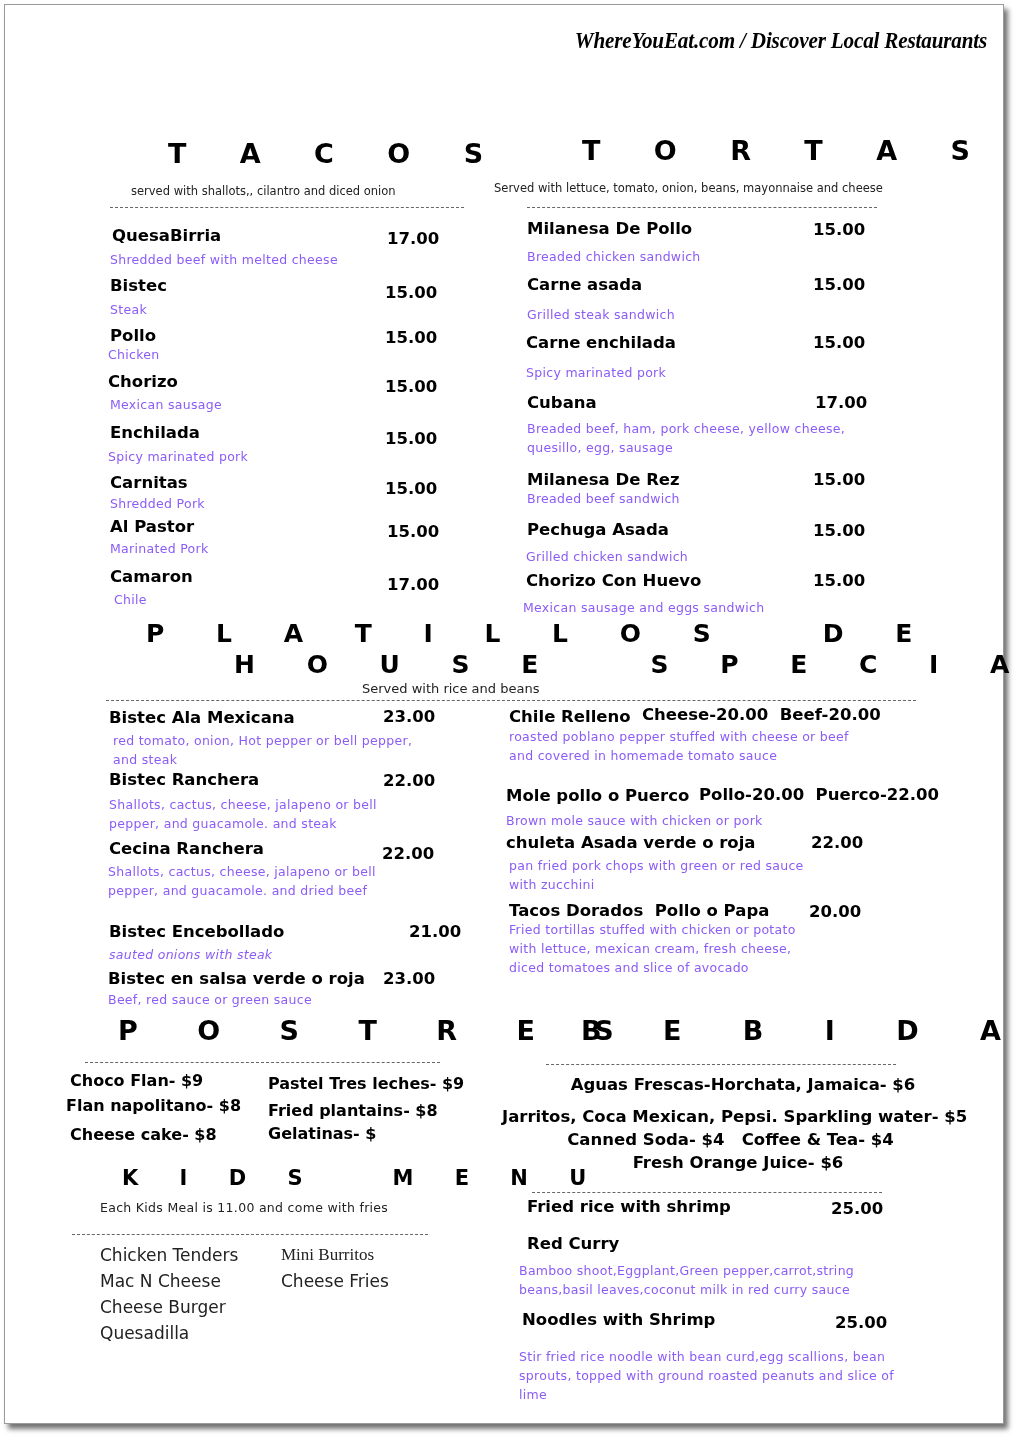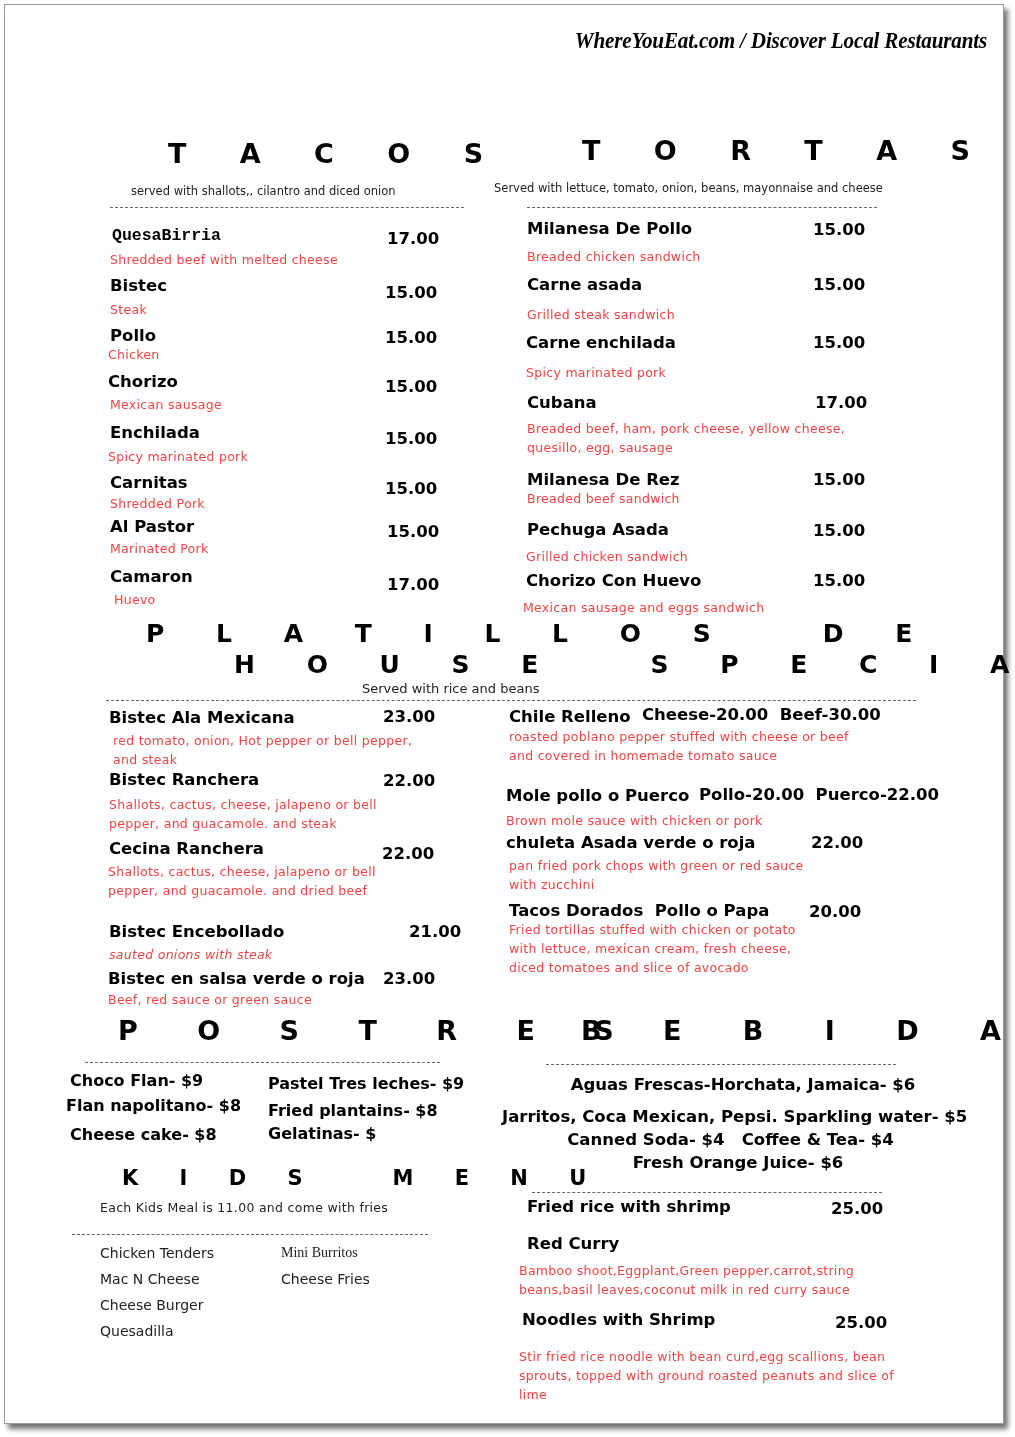--- a/index.html
+++ b/index.html
@@ -14,36 +14,36 @@
     position: absolute; right: 28px; top: 28px;
     font-family: "Liberation Serif", serif; font-style: italic; font-weight: bold;
     font-size: 23px; letter-spacing: -0.2px; color: #000;
     transform: scaleX(0.92); transform-origin: right center;
   }
   .h-title { font-weight: bold; font-size: 27px; color: #000; white-space: nowrap; }
   .h-sub { font-size: 11.5px; color: #222; white-space: nowrap; }
   .dash { position: absolute; height: 0; border-top: 1.3px dashed #666; }
   .iname { position: absolute; font-weight: bold; font-size: 16.5px; color: #000; white-space: nowrap; }
   .iprice { position: absolute; font-weight: bold; font-size: 16.5px; color: #000; white-space: nowrap; }
-  .idesc { position: absolute; font-size: 12.5px; color: #ef4444; letter-spacing: 0.3px; line-height: 19px; }
+  .idesc { position: absolute; font-size: 12.5px; color: #8b5cf6; letter-spacing: 0.3px; line-height: 19px; }
   .dline { position: absolute; font-weight: bold; font-size: 16px; color: #000; white-space: nowrap; }
-  .kid { position: absolute; font-size: 14px; color: #222; white-space: nowrap; }
+  .kid { position: absolute; font-size: 17px; color: #222; white-space: nowrap; }
 </style>
 </head>
 <body>
 
 <div class="page"></div>
 
 <div class="watermark">WhereYouEat.com / Discover Local Restaurants</div>
 
 <div class="abs h-title" style="left:168px;top:138px;letter-spacing:22px;">T A C O S</div>
 <div class="abs h-sub" style="left:131px;top:184px;">served with shallots,, cilantro and diced onion</div>
 <div class="dash" style="left:110px;top:207px;width:354px;"></div>
 
-<div class="iname" style="left:112px;top:226px;font-family:Liberation Mono, monospace;">QuesaBirria</div>
+<div class="iname" style="left:112px;top:226px;">QuesaBirria</div>
 <div class="iprice" style="left:387px;top:229px;">17.00</div>
 <div class="idesc" style="left:110px;top:250px;">Shredded beef with melted cheese</div>
 
 <div class="iname" style="left:110px;top:276px;">Bistec</div>
 <div class="iprice" style="left:385px;top:283px;">15.00</div>
 <div class="idesc" style="left:110px;top:300px;">Steak</div>
 
 <div class="iname" style="left:110px;top:326px;">Pollo</div>
 <div class="iprice" style="left:385px;top:328px;">15.00</div>
 <div class="idesc" style="left:108px;top:345px;">Chicken</div>
@@ -59,21 +59,21 @@
 <div class="iname" style="left:110px;top:473px;">Carnitas</div>
 <div class="iprice" style="left:385px;top:479px;">15.00</div>
 <div class="idesc" style="left:110px;top:494px;">Shredded Pork</div>
 
 <div class="iname" style="left:110px;top:517px;">Al Pastor</div>
 <div class="iprice" style="left:387px;top:522px;">15.00</div>
 <div class="idesc" style="left:110px;top:539px;">Marinated Pork</div>
 
 <div class="iname" style="left:110px;top:567px;">Camaron</div>
 <div class="iprice" style="left:387px;top:575px;">17.00</div>
-<div class="idesc" style="left:114px;top:590px;">Huevo</div>
+<div class="idesc" style="left:114px;top:590px;">Chile</div>
 
 <div class="abs h-title" style="left:582px;top:135px;letter-spacing:22px;">T O R T A S</div>
 <div class="abs h-sub" style="left:494px;top:181px;">Served with lettuce, tomato, onion, beans, mayonnaise and cheese</div>
 <div class="dash" style="left:527px;top:207px;width:350px;"></div>
 
 <div class="iname" style="left:527px;top:219px;">Milanesa De Pollo</div>
 <div class="iprice" style="left:813px;top:220px;">15.00</div>
 <div class="idesc" style="left:527px;top:247px;">Breaded chicken sandwich</div>
 
 <div class="iname" style="left:527px;top:275px;">Carne asada</div>
@@ -119,21 +119,21 @@
 
 <div class="iname" style="left:109px;top:922px;">Bistec Encebollado</div>
 <div class="iprice" style="left:385px;top:922px;margin-left:24px;">21.00</div>
 <div class="idesc" style="left:109px;top:945px;font-style:italic;">sauted onions with steak</div>
 
 <div class="iname" style="left:108px;top:969px;">Bistec en salsa verde o roja</div>
 <div class="iprice" style="left:383px;top:969px;">23.00</div>
 <div class="idesc" style="left:108px;top:990px;">Beef, red sauce or green sauce</div>
 
 <div class="iname" style="left:509px;top:707px;">Chile Relleno</div>
-<div class="iprice" style="left:642px;top:705px;white-space:pre;">Cheese-20.00  Beef-30.00</div>
+<div class="iprice" style="left:642px;top:705px;white-space:pre;">Cheese-20.00  Beef-20.00</div>
 <div class="idesc" style="left:509px;top:727px;width:340px;">roasted poblano pepper stuffed with cheese or beef and covered in homemade tomato sauce</div>
 
 <div class="iname" style="left:506px;top:786px;">Mole pollo o Puerco</div>
 <div class="iprice" style="left:699px;top:785px;white-space:pre;">Pollo-20.00  Puerco-22.00</div>
 <div class="idesc" style="left:506px;top:811px;">Brown mole sauce with chicken or pork</div>
 
 <div class="iname" style="left:506px;top:833px;">chuleta Asada verde o roja</div>
 <div class="iprice" style="left:811px;top:833px;">22.00</div>
 <div class="idesc" style="left:509px;top:856px;width:305px;">pan fried pork chops with green or red sauce with zucchini</div>
 

